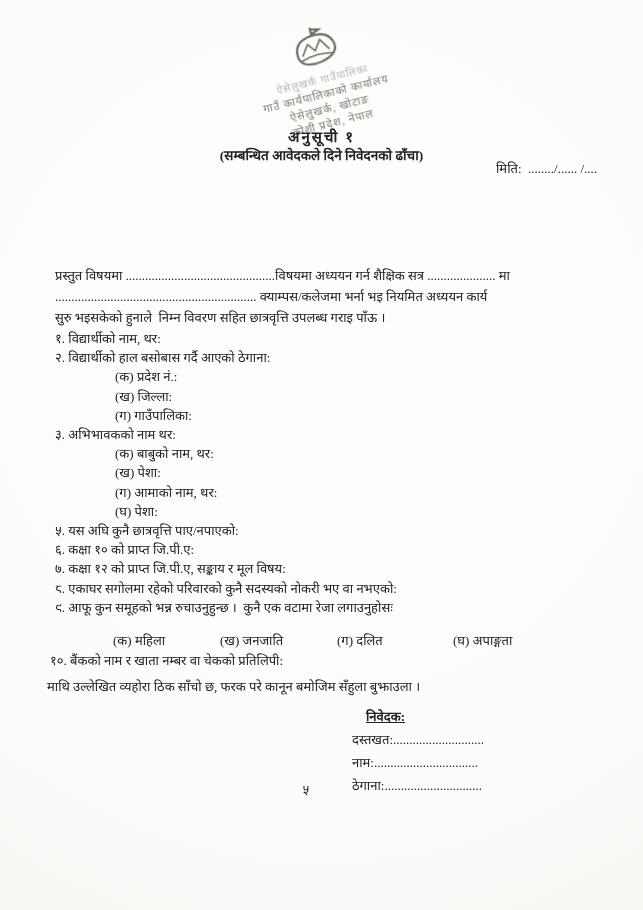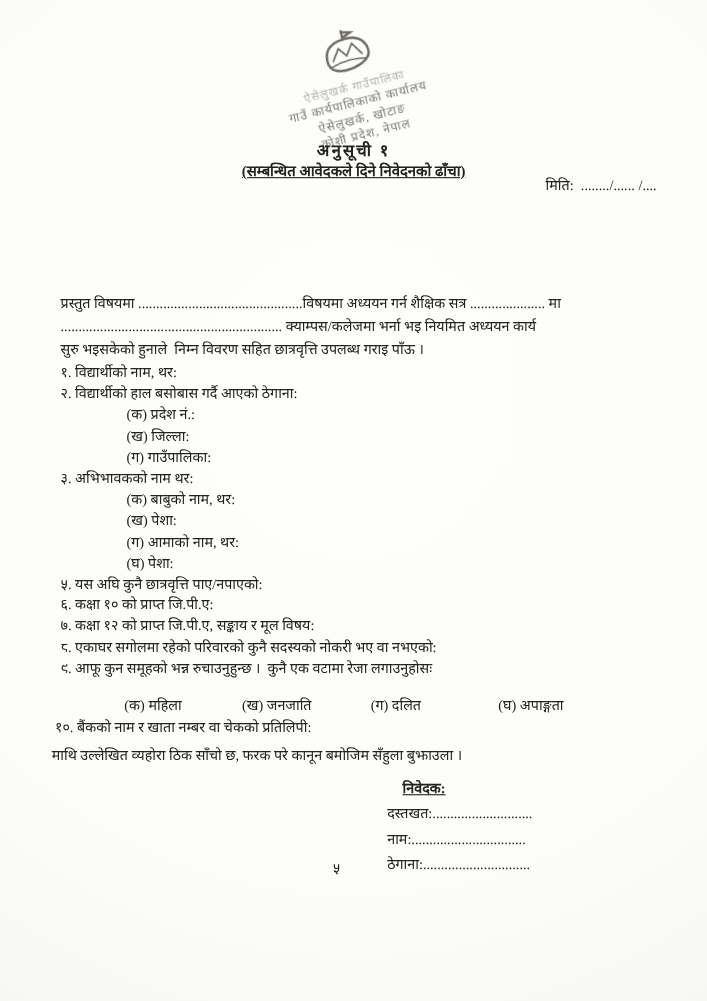--- a/index.html
+++ b/index.html
@@ -18,21 +18,21 @@
     top:24px;left:50%;width:220px;
     transform:translateX(-50%) rotate(-14deg);
     text-align:center;color:rgba(92,90,82,0.82);
     filter:blur(.2px);
   }
   .stamp .s-line{font-size:11px;line-height:15px;letter-spacing:1px;white-space:pre;}
   .stamp .s-line.faint{opacity:.55;font-size:10.5px;}
   .stamp svg{display:block;margin:0 auto 2px auto;}
   
   .title{top:126px;left:0;width:643px;text-align:center;font-size:15px;font-weight:bold;letter-spacing:2px;}
-  .subtitle{top:146px;left:0;width:643px;text-align:center;font-size:13.5px;font-weight:bold;text-decoration:underline;}
+  .subtitle{top:146px;left:0;width:643px;text-align:center;font-size:13.5px;font-weight:bold;}
   .date-line{top:159px;right:46px;font-size:13px;white-space:pre;}
   
   .salutation{top:184px;left:55px;}
   .salutation .txt{line-height:21.5px;}
   .subject{top:239px;left:55px;font-size:13px;white-space:pre;}
   
   .body-par{top:265px;left:55px;width:558px;}
   .body-par .txt{line-height:21px;}
   
   .form-list{top:329px;left:55px;width:560px;}

